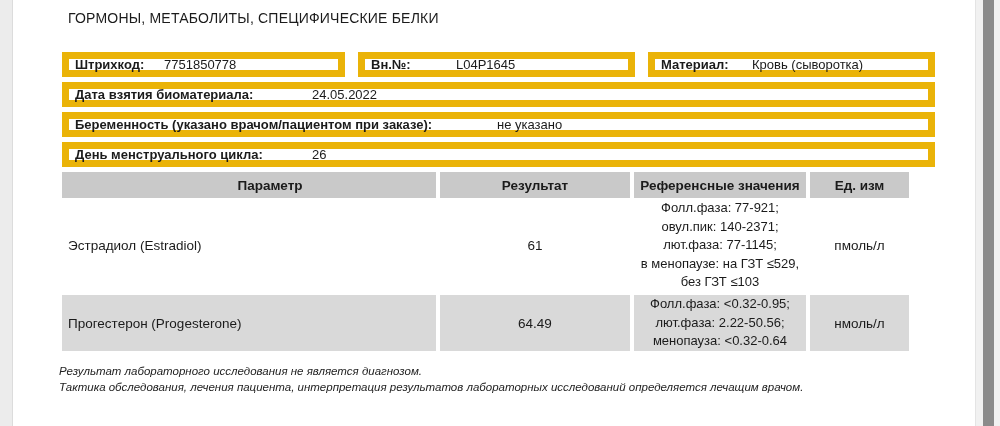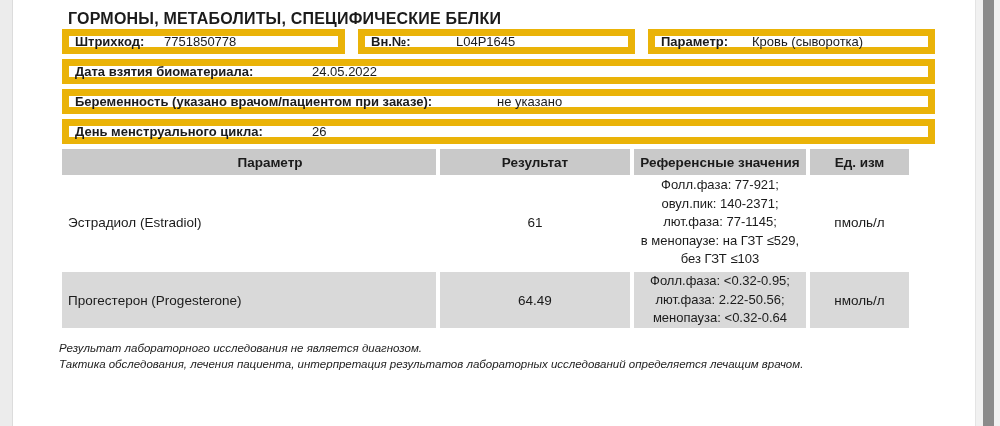--- a/index.html
+++ b/index.html
@@ -26,22 +26,22 @@
   }
   .scrollbar-thumb {
     position:absolute; left:7px; top:0;
     width:11px; height:426px;
     background:#8b8b8b;
   }
   .content {
     position:absolute; left:62px; top:8px; width:873px;
   }
   .title {
-    font-size:16px; font-weight:bold;
-    margin:2px 0 1px 6px;
+    font-size:14px; font-weight:normal;
+    margin:2px 0 26px 6px;
     letter-spacing:0.2px;
   }
   .info-row { display:flex; gap:13px; margin-bottom:5px; }
   .info-box {
     border:7px solid #eab308;
     height:25px;
     display:flex; align-items:center;
     padding-left:6px;
     font-size:13px;
     background:#ffffff;
@@ -103,21 +103,21 @@
   <div class="info-row">
     <div class="info-box b-barcode">
       <span class="lbl lbl-barcode">Штрихкод:</span>
       <span>7751850778</span>
     </div>
     <div class="info-box b-vn">
       <span class="lbl lbl-vn">Вн.№:</span>
       <span>L04P1645</span>
     </div>
     <div class="info-box b-material">
-      <span class="lbl lbl-material">Параметр:</span>
+      <span class="lbl lbl-material">Материал:</span>
       <span>Кровь (сыворотка)</span>
     </div>
   </div>
 
   <div class="info-row">
     <div class="info-box b-wide">
       <span class="lbl lbl-date">Дата взятия биоматериала:</span>
       <span>24.05.2022</span>
     </div>
   </div>

